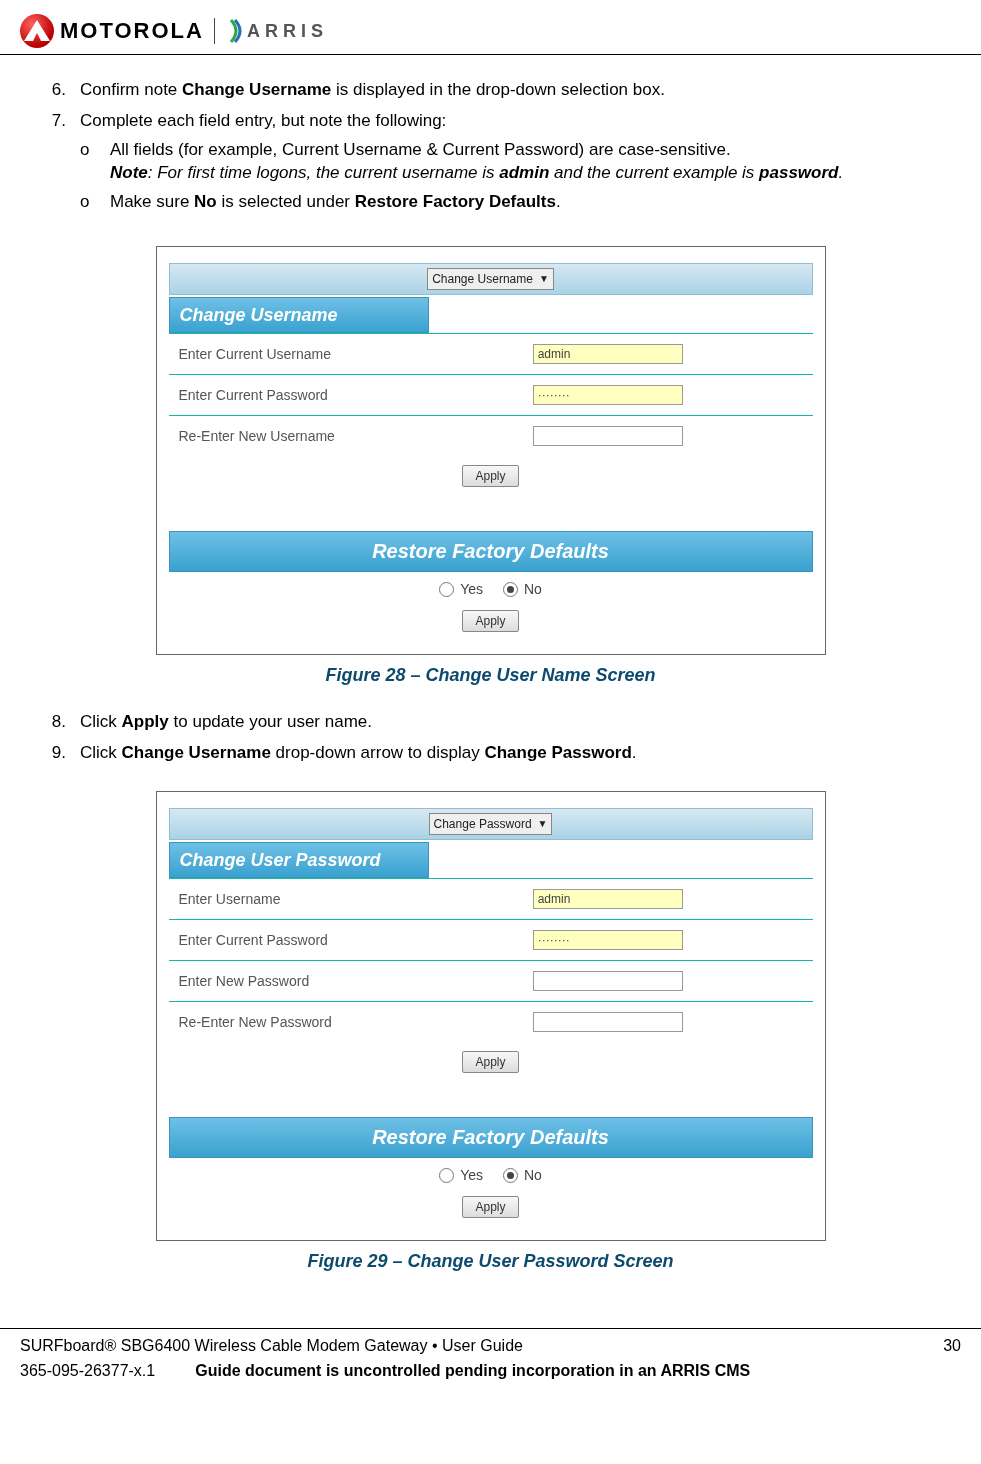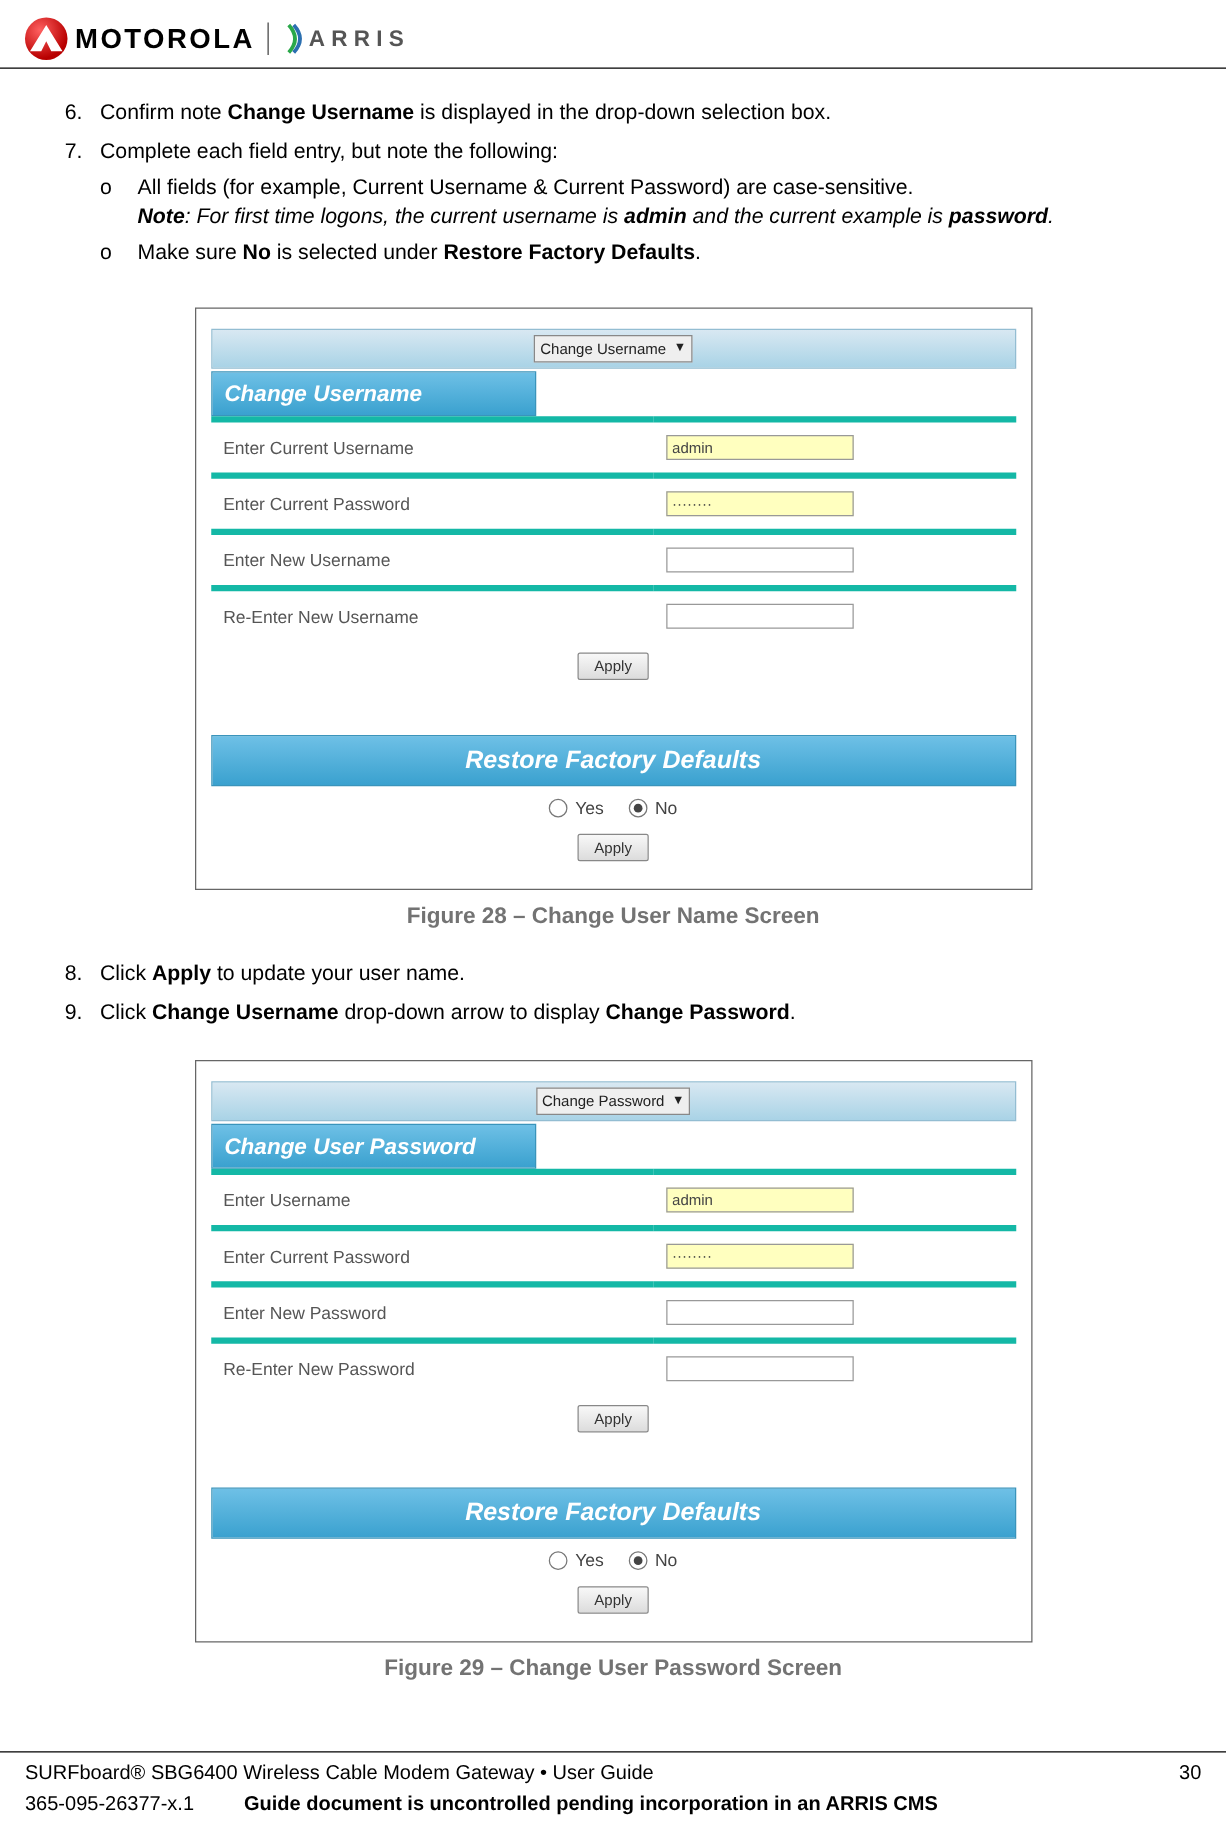--- a/index.html
+++ b/index.html
@@ -85,23 +85,24 @@
   }
   .note-ital { font-style: italic; }
 
   .figure-wrap {
     width: 670px;
     margin: 26px auto 4px auto;
   }
   .figure-caption {
     text-align: center;
     font-weight: 700;
-    color: #737373;
+    color: #0c4a6e;
     font-size: 18px;
     margin: 8px 0 24px 0;
+    font-style: italic;
   }
 
   
   .ui-panel {
     border: 1px solid #666;
     background: #fff;
     padding: 16px 12px 14px 12px;
     box-sizing: border-box;
   }
   .top-bar {
@@ -138,21 +139,21 @@
     font-size: 20px;
     padding: 6px 10px;
   }
 
   table.form {
     width: 100%; border-collapse: collapse;
     font-family: Arial, sans-serif; font-size: 14px; color: #555;
   }
   table.form td {
     height: 32px; padding: 4px 10px;
-    border-top: 5px solid #14b8a6;
+    border-top: 1px solid #14b8a6;
   }
   table.form td.lbl { width: 55%; }
   .ui-input {
     width: 150px;
     border: 1px solid #999;
     font-family: Arial, sans-serif;
     font-size: 12px;
     padding: 2px 4px;
     color: #444;
     background: #fff;
@@ -260,24 +261,20 @@
         <tbody>
             <tr>
           <td class="lbl">Enter Current Username</td>
           <td><input class="ui-input yellow" value="admin" style=""></td>
         </tr>
         <tr>
           <td class="lbl">Enter Current Password</td>
           <td><input class="ui-input yellow" value="········" style=""></td>
         </tr>
         <tr>
-          <td class="lbl">Enter New Username</td>
-          <td><input class="ui-input" style=""></td>
-        </tr>
-        <tr>
           <td class="lbl">Re-Enter New Username</td>
           <td><input class="ui-input" style=""></td>
         </tr>
       </tbody>
         </table>
       <div class="btn-row">
         <button class="ui-btn">Apply</button>
       </div>
       <div class="gap"></div>
       <div class="sect-head center">Restore Factory Defaults</div>

